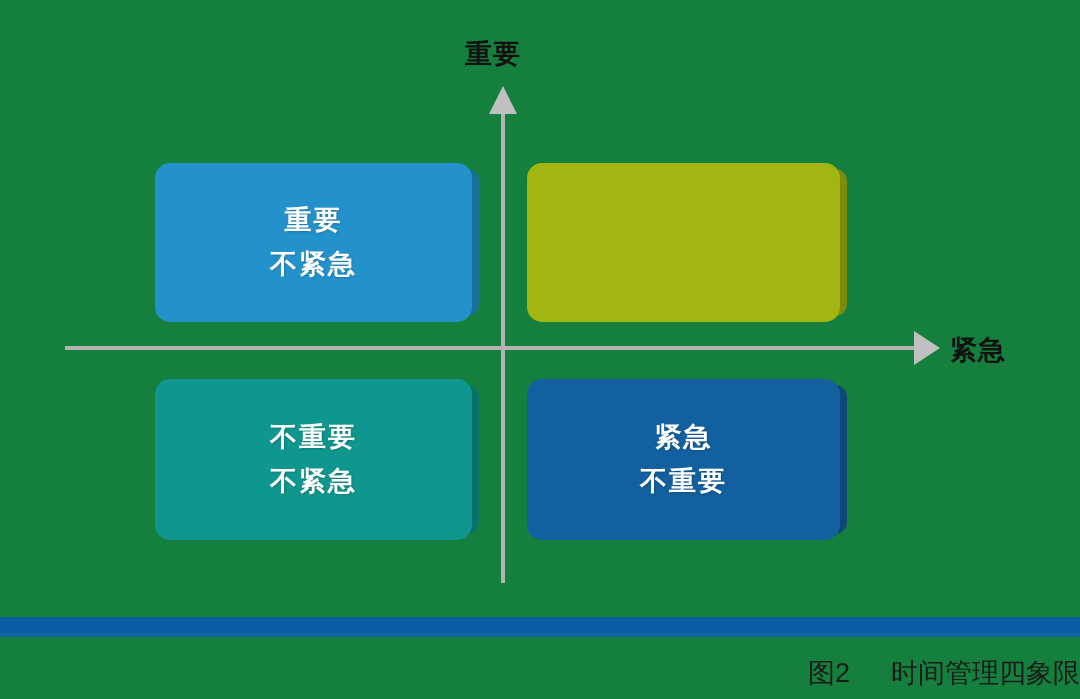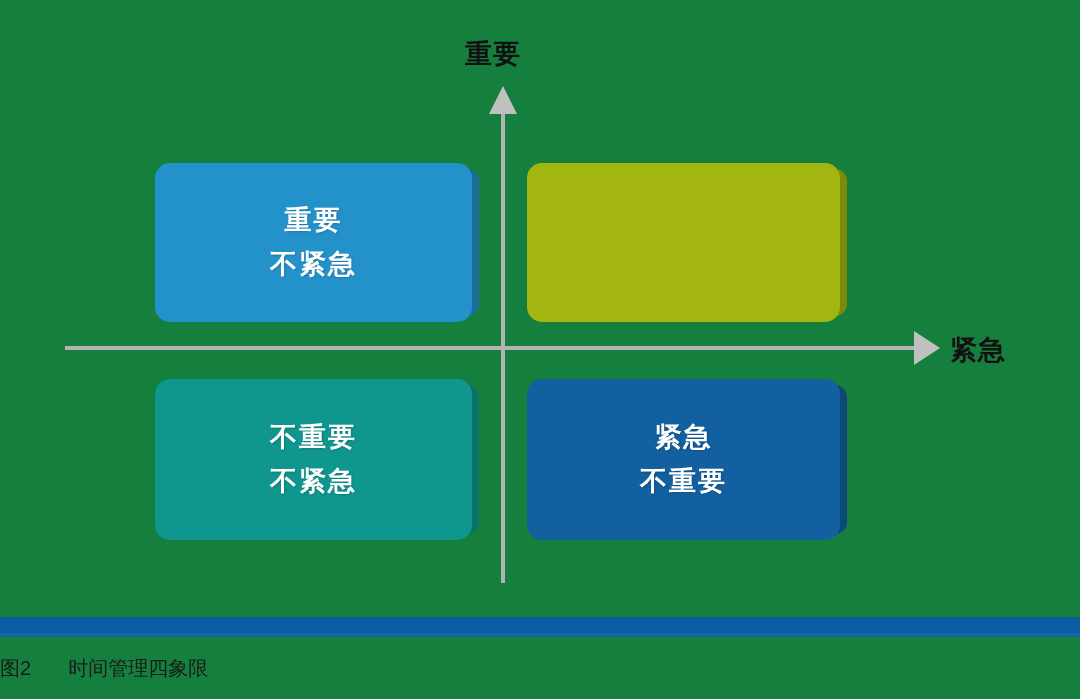--- a/index.html
+++ b/index.html
@@ -131,22 +131,22 @@
     background: #1f6ca8;
     opacity: .55;
   }
 
   
   .caption-row {
     position: absolute;
     left: 0;
     top: 655px;
     width: 1080px;
-    text-align: left;
-    font-size: 20px;
+    text-align: right;
+    font-size: 27px;
     color: #1a1a1a;
     font-family: "Liberation Sans", "DejaVu Sans", sans-serif;
     white-space: nowrap;
   }
   .caption-row span { display: inline-block; vertical-align: baseline; }
   .caption-gap { width: 26px; }
 </style>
 </head>
 <body>
 

